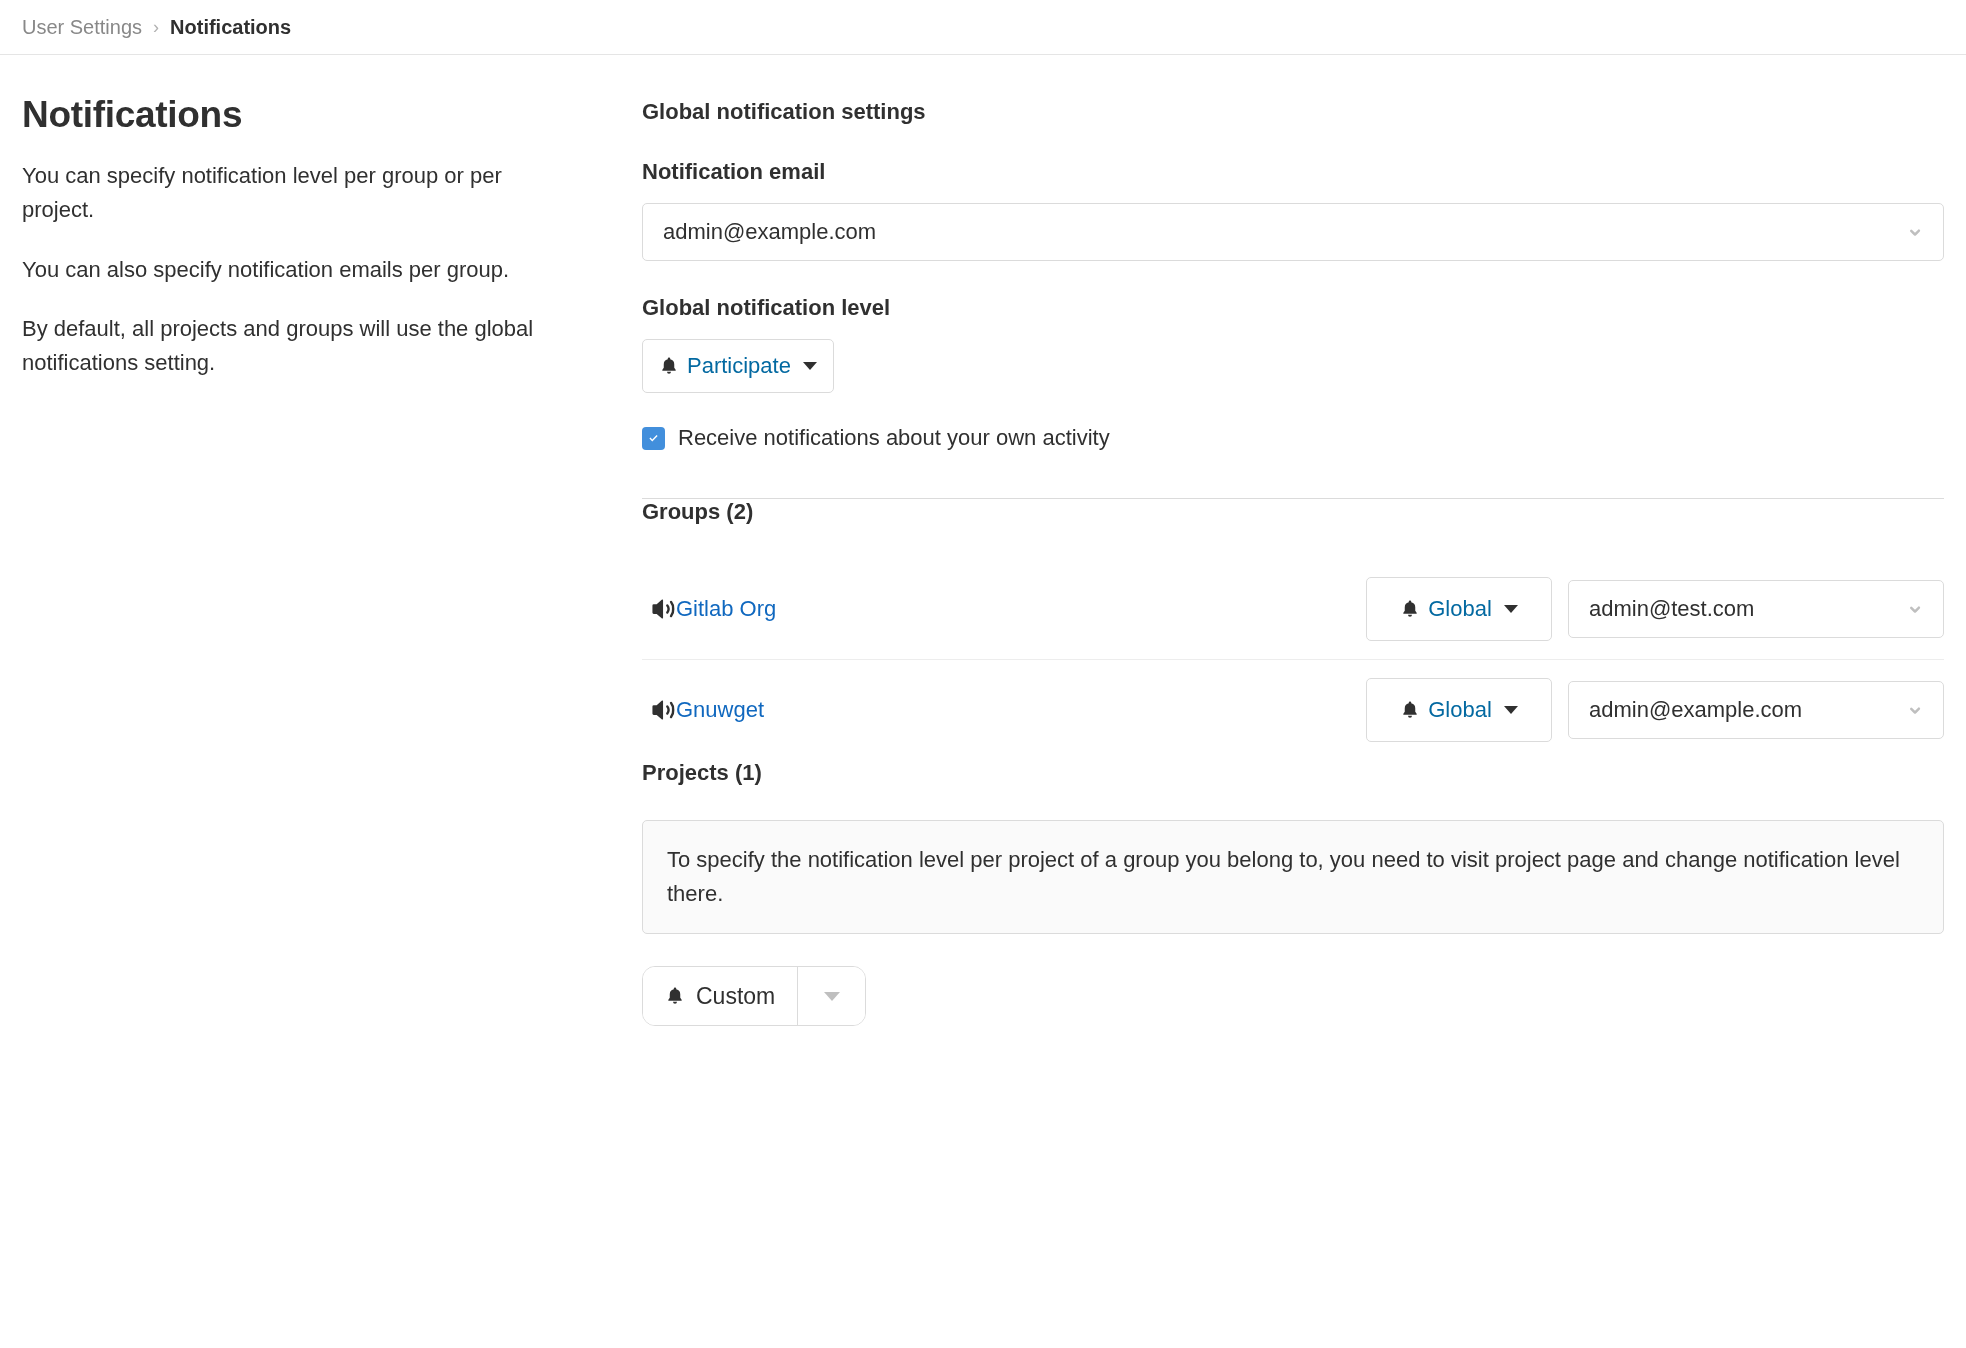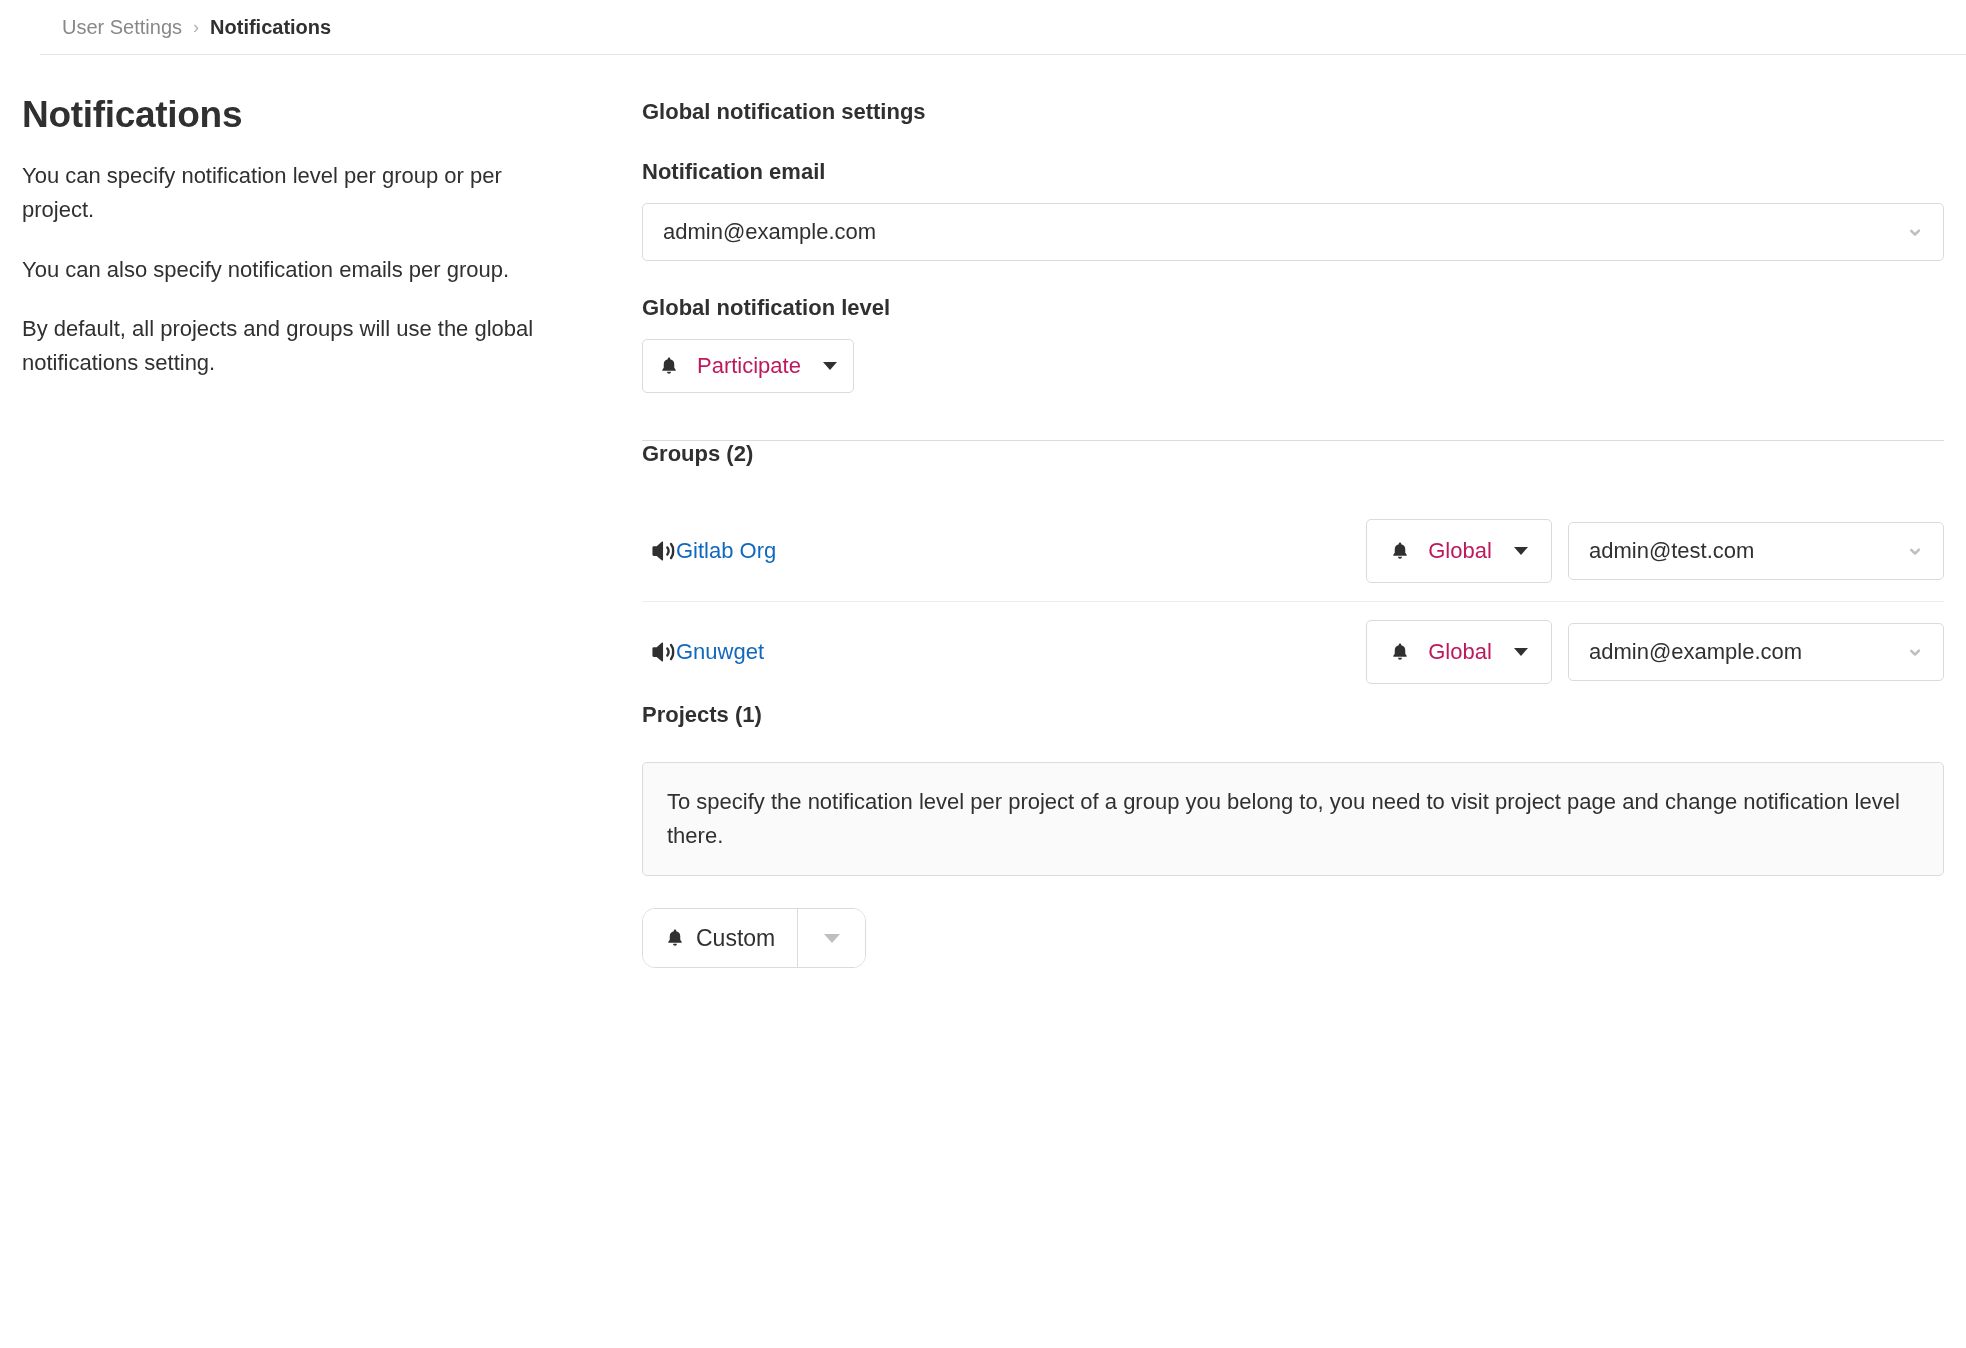--- a/index.html
+++ b/index.html
@@ -19,21 +19,20 @@
   }
 
   
   .breadcrumb-bar {
     height: 55px;
     display: flex;
     align-items: center;
     padding: 0 22px;
     border-bottom: 1px solid #e5e5e5;
     font-size: 20px;
-    margin-left: 40px;
   }
   .crumb-link {
     color: #888888;
     text-decoration: none;
     white-space: nowrap;
   }
   .crumb-sep {
     color: #b1b1b1;
     margin: 0 11px;
     font-size: 18px;
@@ -114,28 +113,28 @@
     height: 20px;
   }
   .select-box .chev svg { display: block; }
 
   .block-gap { height: 34px; }
 
   
   .btn-dropdown {
     display: inline-flex;
     align-items: center;
-    gap: 18px;
+    gap: 8px;
     height: 54px;
     padding: 0 16px;
     border: 1px solid #dbdbdb;
     border-radius: 5px;
     background: #ffffff;
     font-size: 22px;
-    color: #be185d;
+    color: #0369a1;
     cursor: pointer;
     font-family: inherit;
     white-space: nowrap;
   }
   .caret {
     width: 0; height: 0;
     border-left: 7px solid transparent;
     border-right: 7px solid transparent;
     border-top: 8px solid #303030;
     margin-left: 4px;
@@ -314,20 +313,28 @@
     <button class="btn-dropdown">
       <span class="bell">
         <svg viewBox="0 0 16 16" width="20" height="22" aria-hidden="true">
           <path d="M8 1.2a1 1 0 0 1 1 1v.45A4.2 4.2 0 0 1 12.2 6.8v2.5l1.1 1.6a.6.6 0 0 1-.5.95H3.2a.6.6 0 0 1-.5-.95l1.1-1.6V6.8A4.2 4.2 0 0 1 7 2.65V2.2a1 1 0 0 1 1-1zM6.4 12.6h3.2a1.6 1.6 0 0 1-3.2 0z" fill="#303030"></path>
         </svg>
       </span>
       <span>Participate</span>
       <span class="caret"></span>
     </button>
 
+    <label class="check-row">
+      <span class="checkbox">
+        <svg viewBox="0 0 16 16" width="16" height="16" aria-hidden="true">
+          <path d="M6.3 11.4 3.4 8.5l1-1 1.9 1.9 4.3-4.3 1 1z" fill="#ffffff"></path>
+        </svg>
+      </span>
+      <span>Receive notifications about your own activity</span>
+    </label>
 
     <hr class="divider">
 
     
     <h2 class="section-title groups-heading">Groups (2)</h2>
 
     <div class="row">
       <div class="row-name">
         <span class="row-icon">
           <svg viewBox="0 0 16 16" width="26" height="26" aria-hidden="true">

